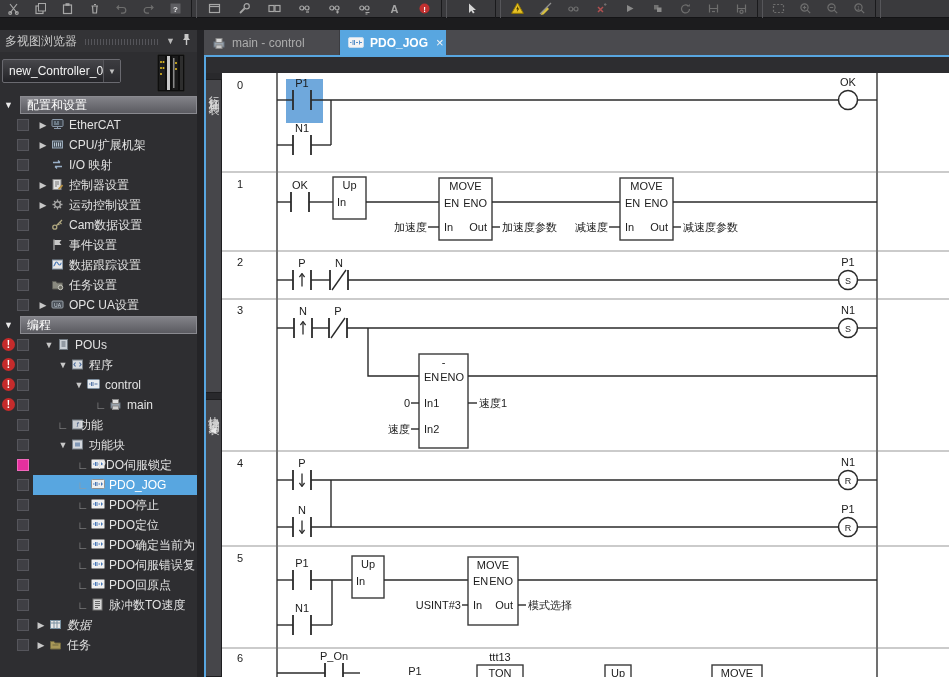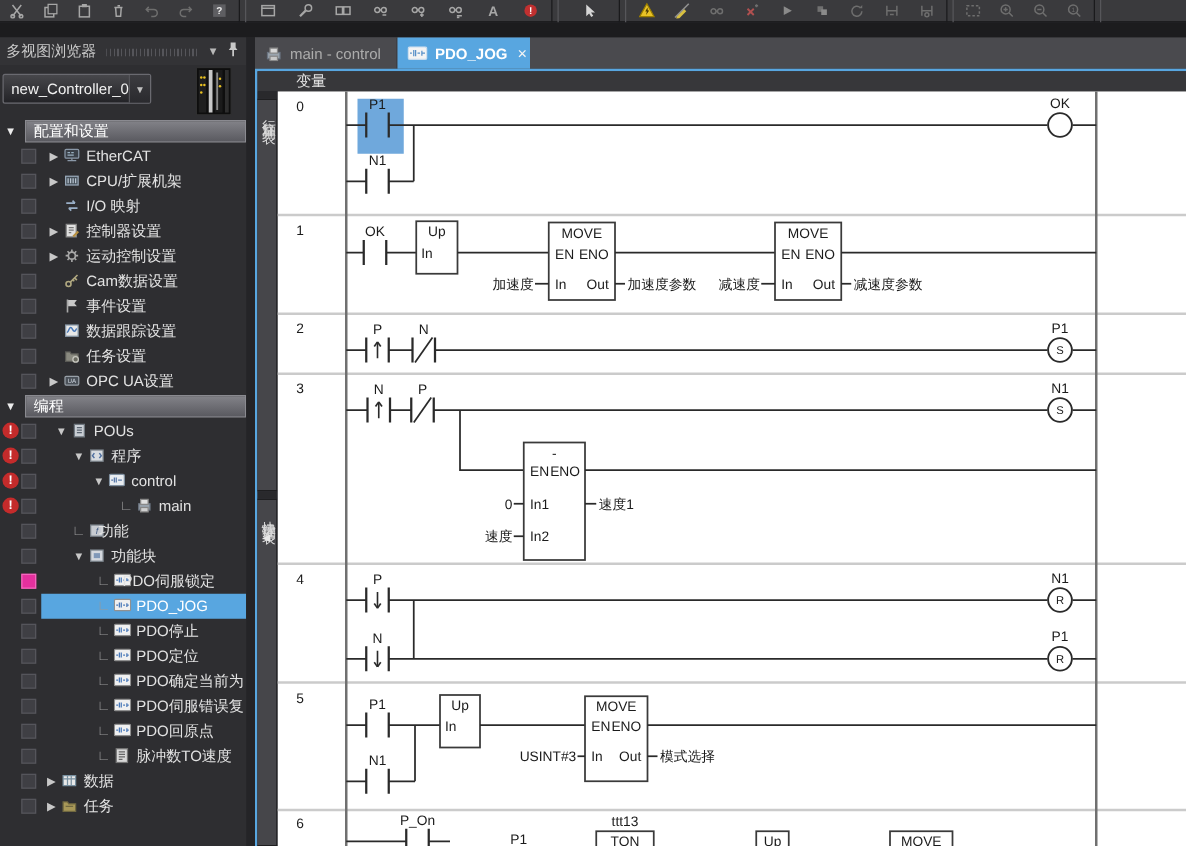--- a/index.html
+++ b/index.html
@@ -43,21 +43,21 @@
   .tsec .arr{position:absolute;left:4px;top:0;line-height:20px;font-size:9px;color:#ECECEC;}
   .tsec .bar{position:absolute;left:20px;right:0;top:1px;bottom:1px;color:#FFF;font-size:12px;line-height:17px;
              padding-left:6px;background:linear-gradient(#828288,#5A5A60);border:1px solid #8A8A90;box-sizing:border-box;}
   
   #editor{position:absolute;left:197px;top:30px;right:0;bottom:0;}
   .e-gap{position:absolute;left:0;top:0;bottom:0;width:7px;background:#242427;}
   .e-accent-l{position:absolute;left:7px;top:25px;bottom:0;width:2px;background:#58A6E0;}
   #tabbar{position:absolute;left:7px;right:0;top:0;height:25px;background:#4A4A4E;display:flex;}
   .tab{height:25px;display:flex;align-items:center;padding:0 8px;font-size:12px;box-sizing:border-box;cursor:default;}
   .tab .ticn{margin-right:6px;display:flex;}
-  .tab-inactive{background:#4A4A4E;color:#ACACAC;border-right:1px solid #3C3C40;width:114px;}
+  .tab-inactive{background:#4A4A4E;color:#ACACAC;border-right:1px solid #3C3C40;width:136px;}
   .tab-active{background:#58A6E0;color:#FFFFFF;width:106px;font-weight:bold;}
   .tab-close{margin-left:8px;font-weight:normal;font-size:13px;color:#F4F4F4;}
   .e-underline{position:absolute;left:7px;right:0;top:25px;height:2px;background:#58A6E0;}
   #varbar{position:absolute;left:9px;right:0;top:27px;height:16px;background:#37373A;color:#E6E6E6;
           font-size:12px;line-height:16px;padding-left:31px;box-sizing:border-box;}
   #sstrip{position:absolute;left:9px;top:43px;width:16px;bottom:0;background:#29292C;}
   .vtab{position:absolute;left:0;width:16px;background:#46464A;border:1px solid #1E1E20;border-left:none;
         box-sizing:border-box;color:#D8D8D8;font-size:11px;}
   .vtab span{writing-mode:vertical-rl;display:block;margin:7px auto 0;letter-spacing:2px;}
   .collapse{position:absolute;left:4px;top:353px;font-size:8px;color:#E8E8E8;z-index:3;}
@@ -530,21 +530,21 @@
             </svg></span>
           <span class="tlabel" style="left: 109px;">脉冲数TO速度</span>
         </div>
         <div class="trow">
           <span class="chip"></span>
           <span class="exp" style="left: 34px;">▶</span>
           <span class="ticon" style="left: 49px;"><svg width="13" height="13" viewBox="0 0 13 13">
               <rect x="1.5" y="2.5" width="10" height="8" fill="#E8E8E8" stroke="#7890A0"></rect>
               <path d="M1.5 5h10M5 2.5v8M8 2.5v8" stroke="#7890A0"></path>
             </svg></span>
-          <span class="tlabel" style="left: 67px;">数据</span>
+          <span class="tlabel" style="left: 67px; font-style: italic;">数据</span>
         </div>
         <div class="trow">
           <span class="chip"></span>
           <span class="exp" style="left: 34px;">▶</span>
           <span class="ticon" style="left: 49px;"><svg width="13" height="13" viewBox="0 0 13 13">
               <path d="M1.5 3.5h3.5l1 1.5h5.5v6H1.5z" fill="#A89858" stroke="#706840"></path>
               <path d="M3.5 7h6" stroke="#706840"></path>
             </svg></span>
           <span class="tlabel" style="left: 67px;">任务</span>
         </div>
@@ -570,23 +570,20 @@
             <svg width="16" height="11" viewBox="0 0 16 11">
               <rect x="0.5" y="0.5" width="15" height="10" rx="1.5" fill="#F4F4F4" stroke="#C8DCEE"></rect>
               <path d="M2 5.5h1.5M5 3v5M6.5 3v5M8 5.5h2M11.5 3.5v4M11.5 5.5h2.5" stroke="#5890C8" fill="none"></path>
             </svg>
           </span>
           <span>PDO_JOG</span>
           <span class="tab-close">×</span>
         </div>
       </div>
     <div class="e-underline"></div>
-    <div id="varbar">
-      <span>变量</span>
-    </div>
     <div id="sstrip">
       <div class="vtab" style="top:6px;height:314px;">
         <span>行注释列表</span>
       </div>
       <span class="collapse">◀</span>
       <div class="vtab" style="top:326px;bottom:0;">
         <span>快捷键列表</span>
       </div>
     </div>
     <svg id="ladder" width="727" height="604" viewBox="222 73 727 604">

